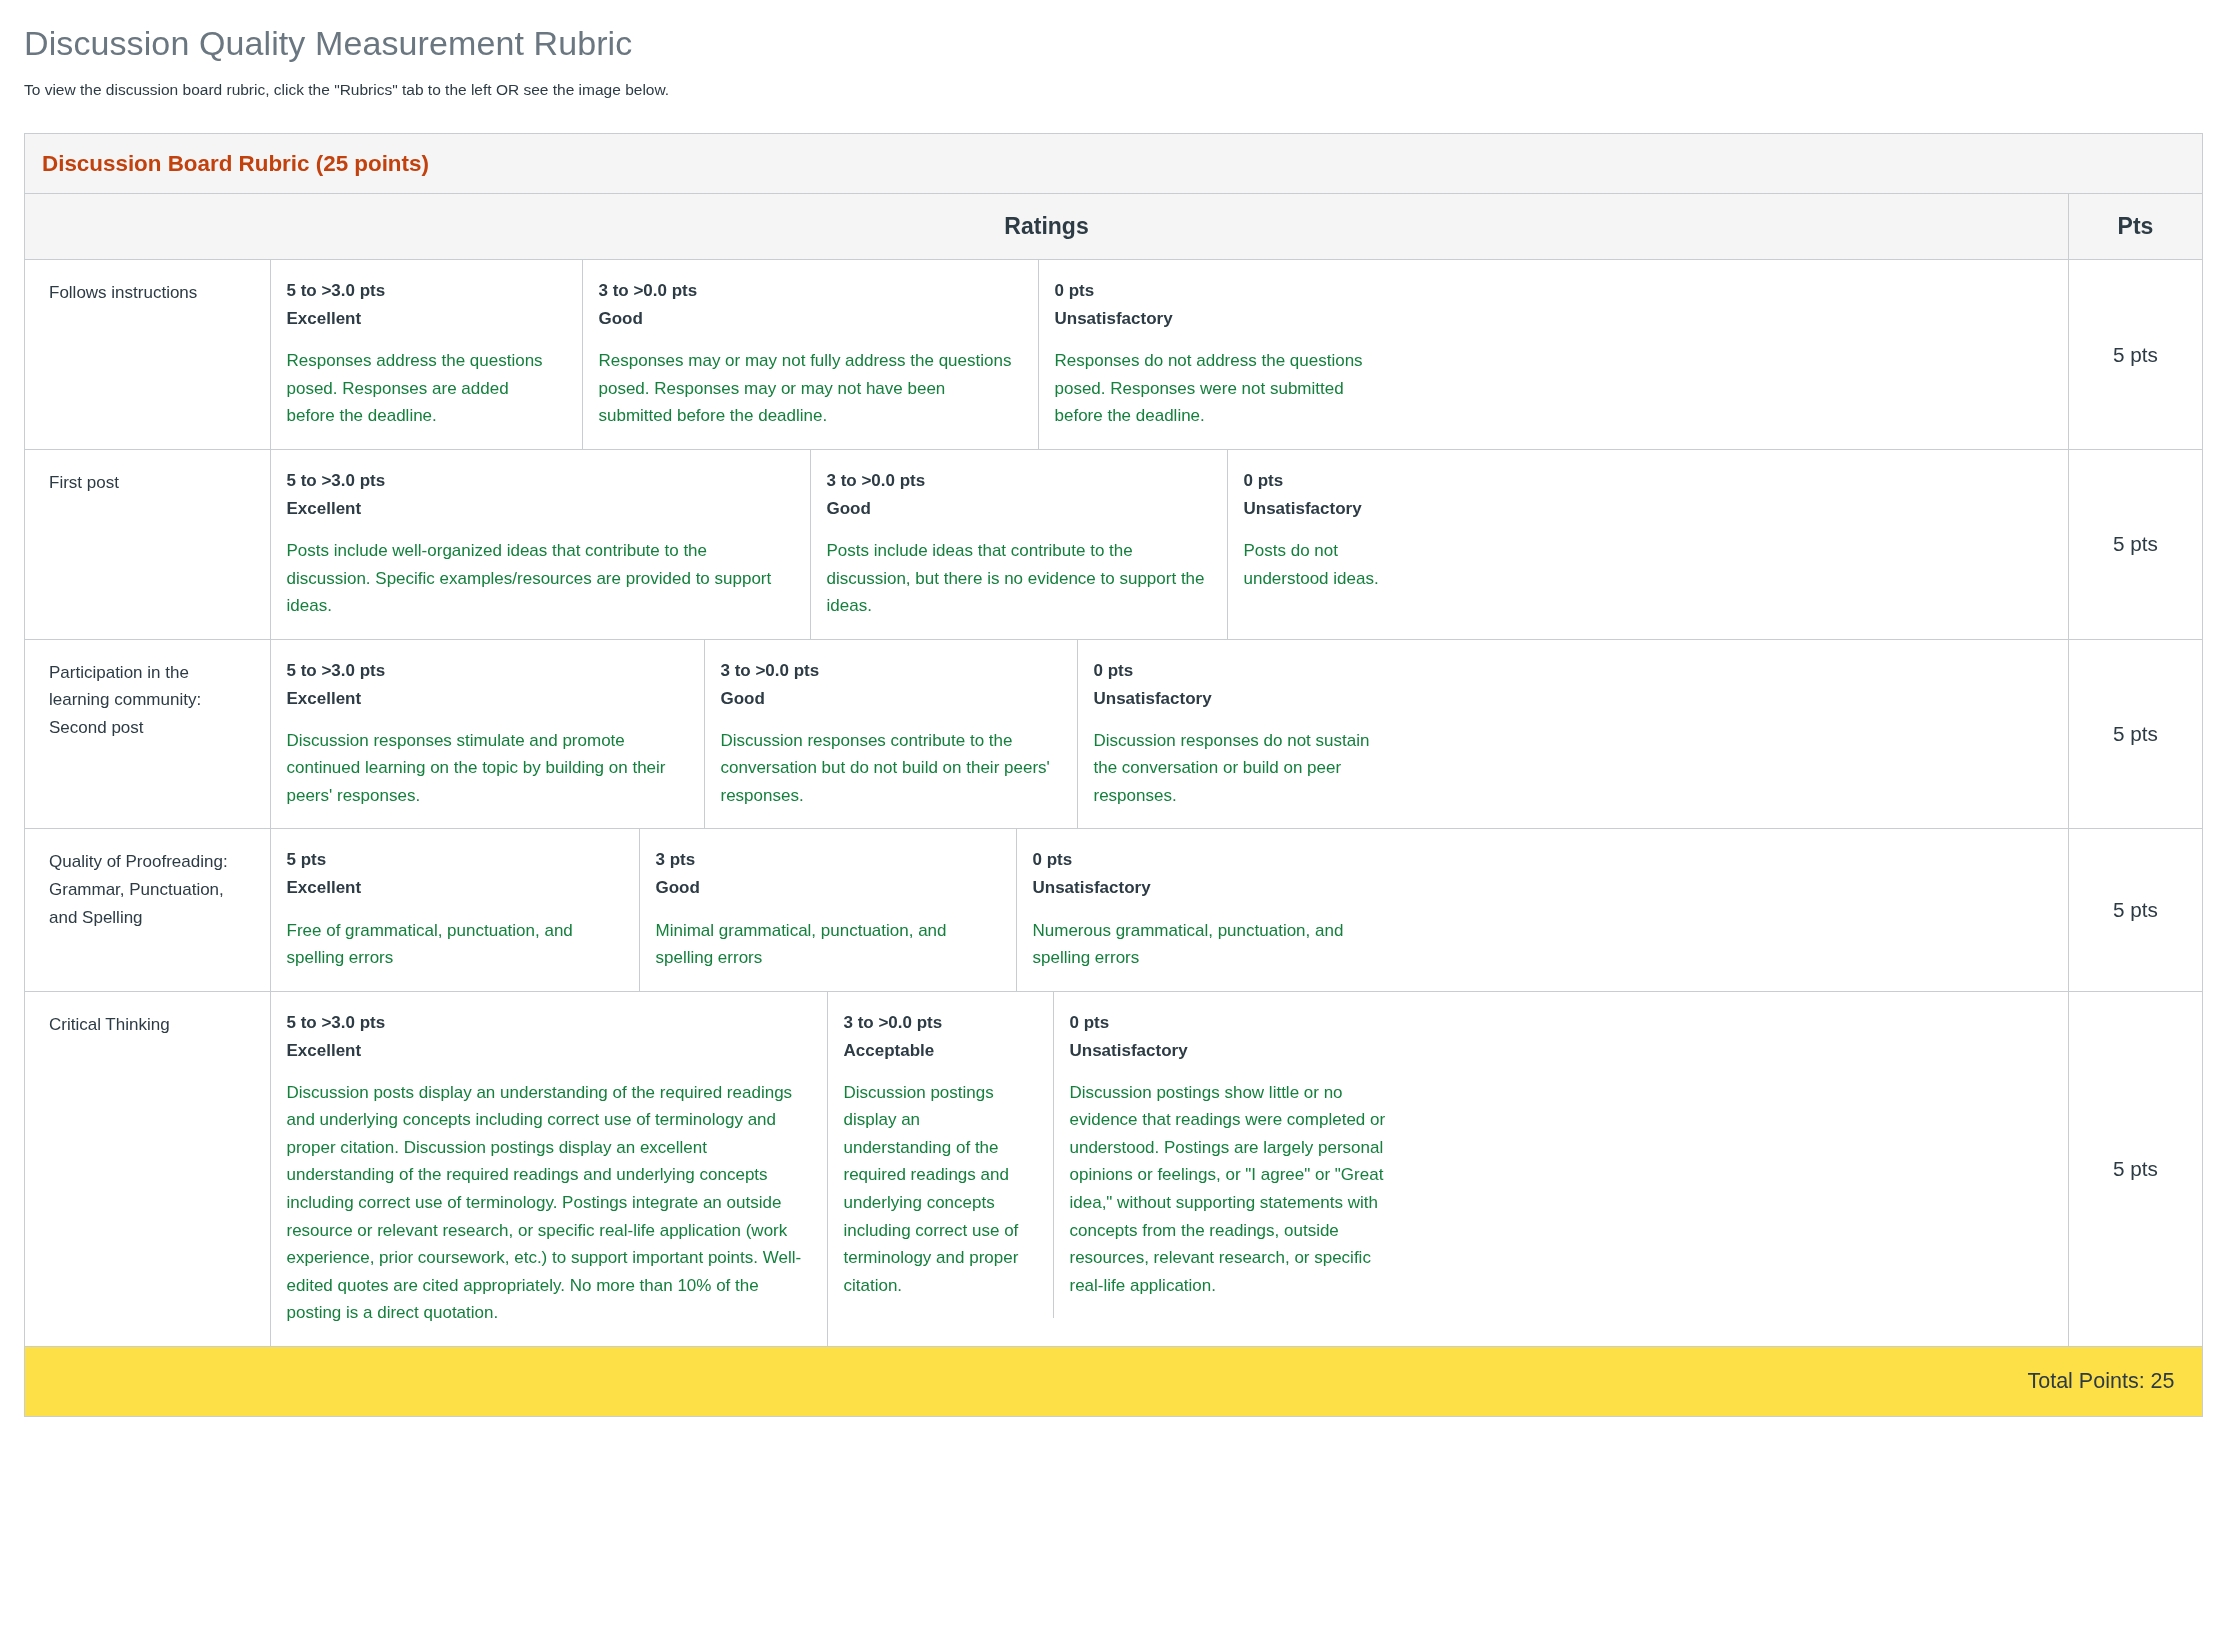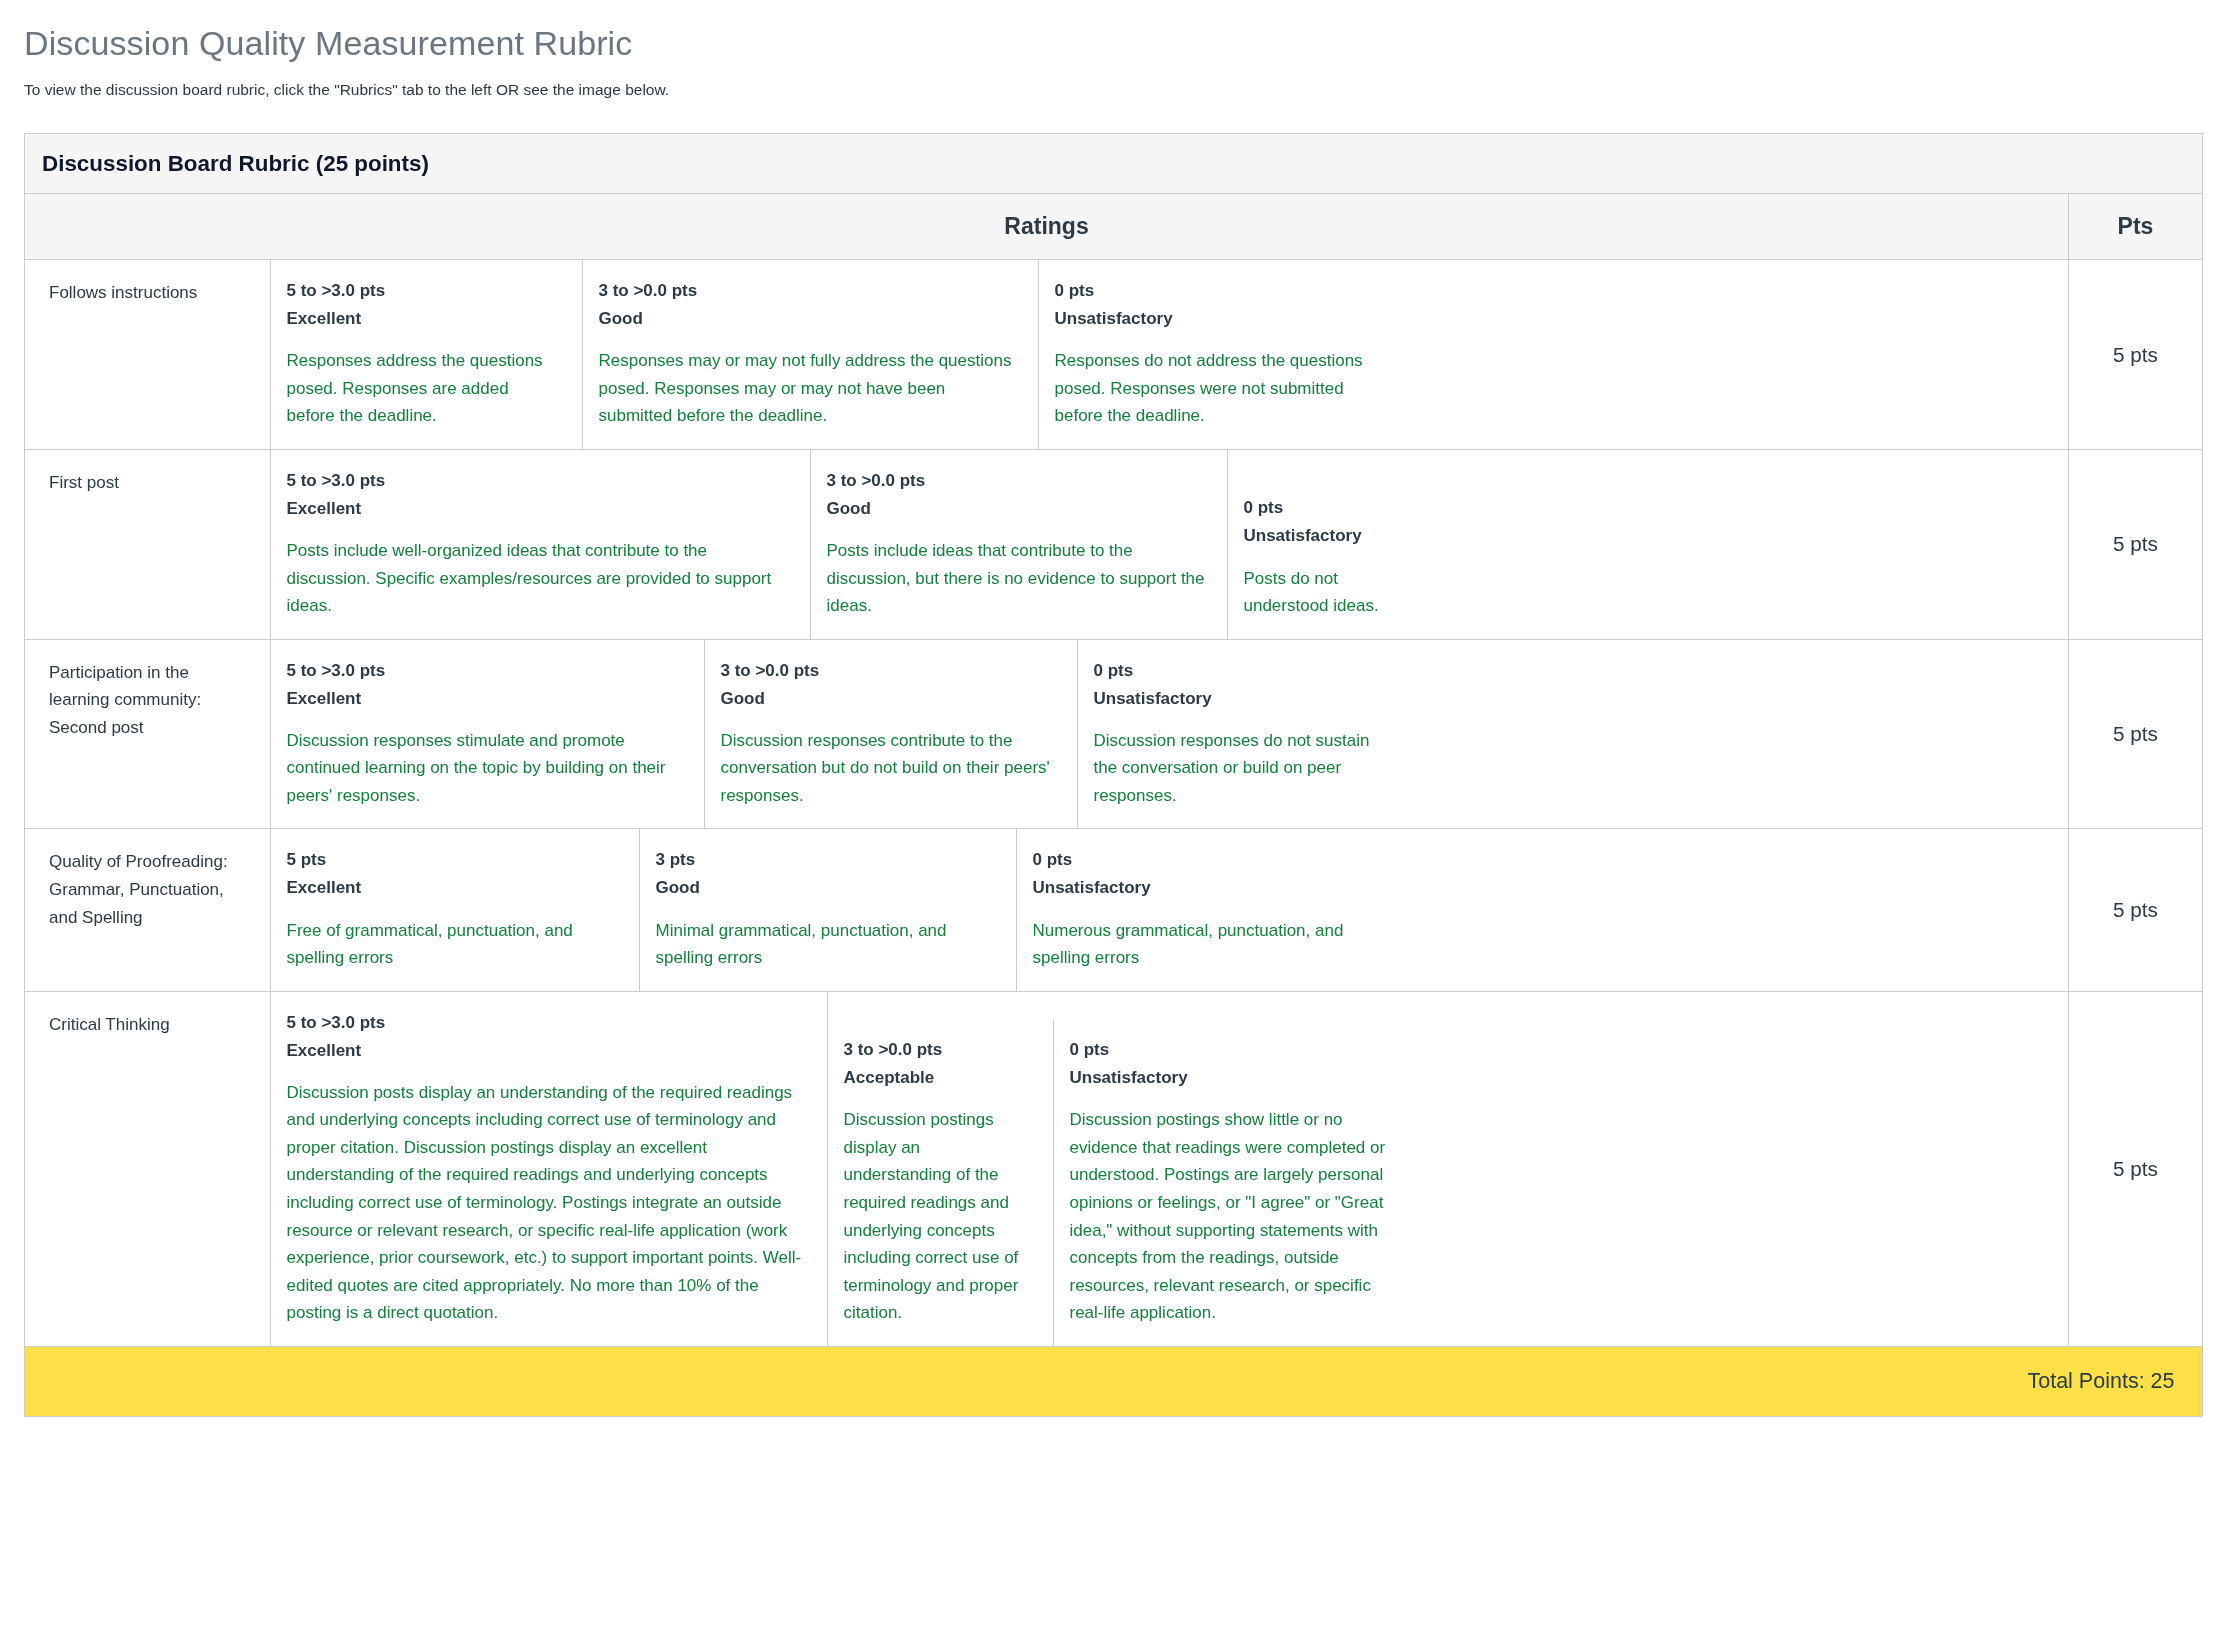--- a/index.html
+++ b/index.html
@@ -44,21 +44,21 @@
     box-sizing: border-box;
     width: 2179px;
   }
 
   .rubric-title-bar {
     background: #f5f5f5;
     border-bottom: 0.9px solid #c7cdd1;
     padding: 16.4px 17px;
     font-size: 22.4px;
     font-weight: bold;
-    color: #0f172a;
+    color: #c2410c;
     box-sizing: border-box;
   }
 
   .rubric-head {
     display: flex;
     background: #f5f5f5;
     border-bottom: 0.9px solid #c7cdd1;
     box-sizing: border-box;
   }
   .rubric-head .hcell {
@@ -92,21 +92,21 @@
     padding: 19px 17px 19px 24px;
     font-size: 17px;
     line-height: 1.62;
     color: #2d3b45;
     box-sizing: border-box;
   }
 
   .ratings-wrap {
     flex: 1 1 auto;
     display: flex;
-    align-items: flex-end;
+    align-items: flex-start;
     box-sizing: border-box;
     border-right: 0.9px solid #c7cdd1;
   }
 
   .rating-cell {
     padding: 19px 20.7px 19px 15.5px;
     box-sizing: border-box;
     border-right: 0.9px solid #c7cdd1;
     display: flex;
     flex-direction: column;

